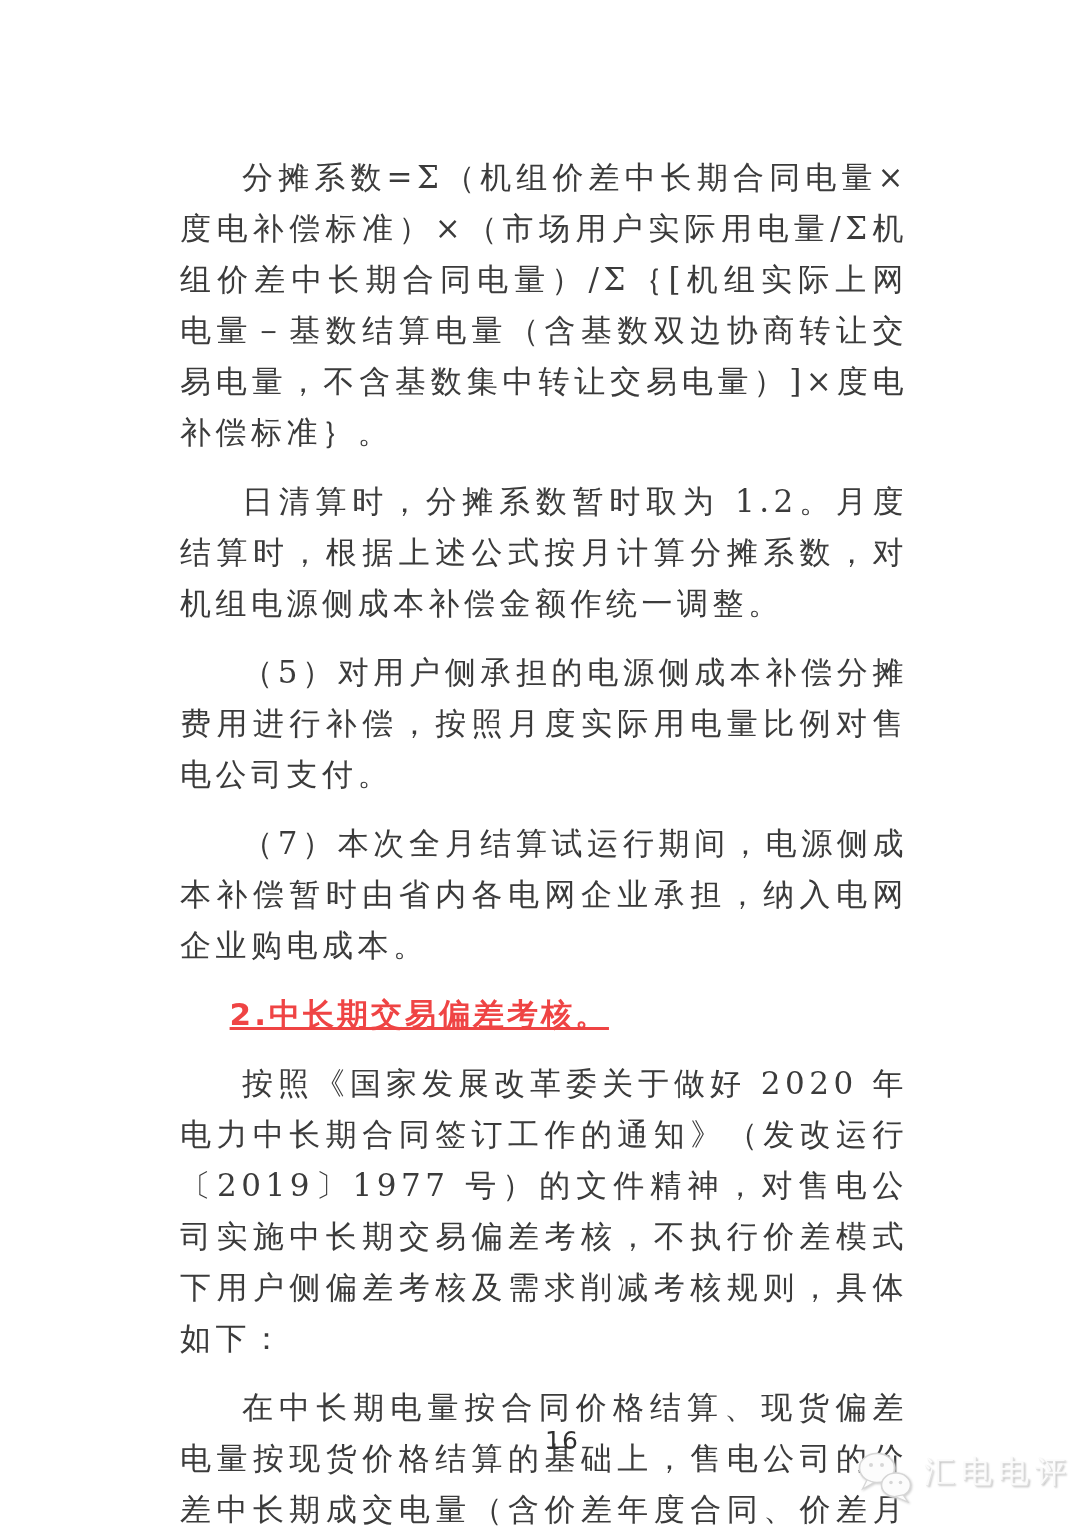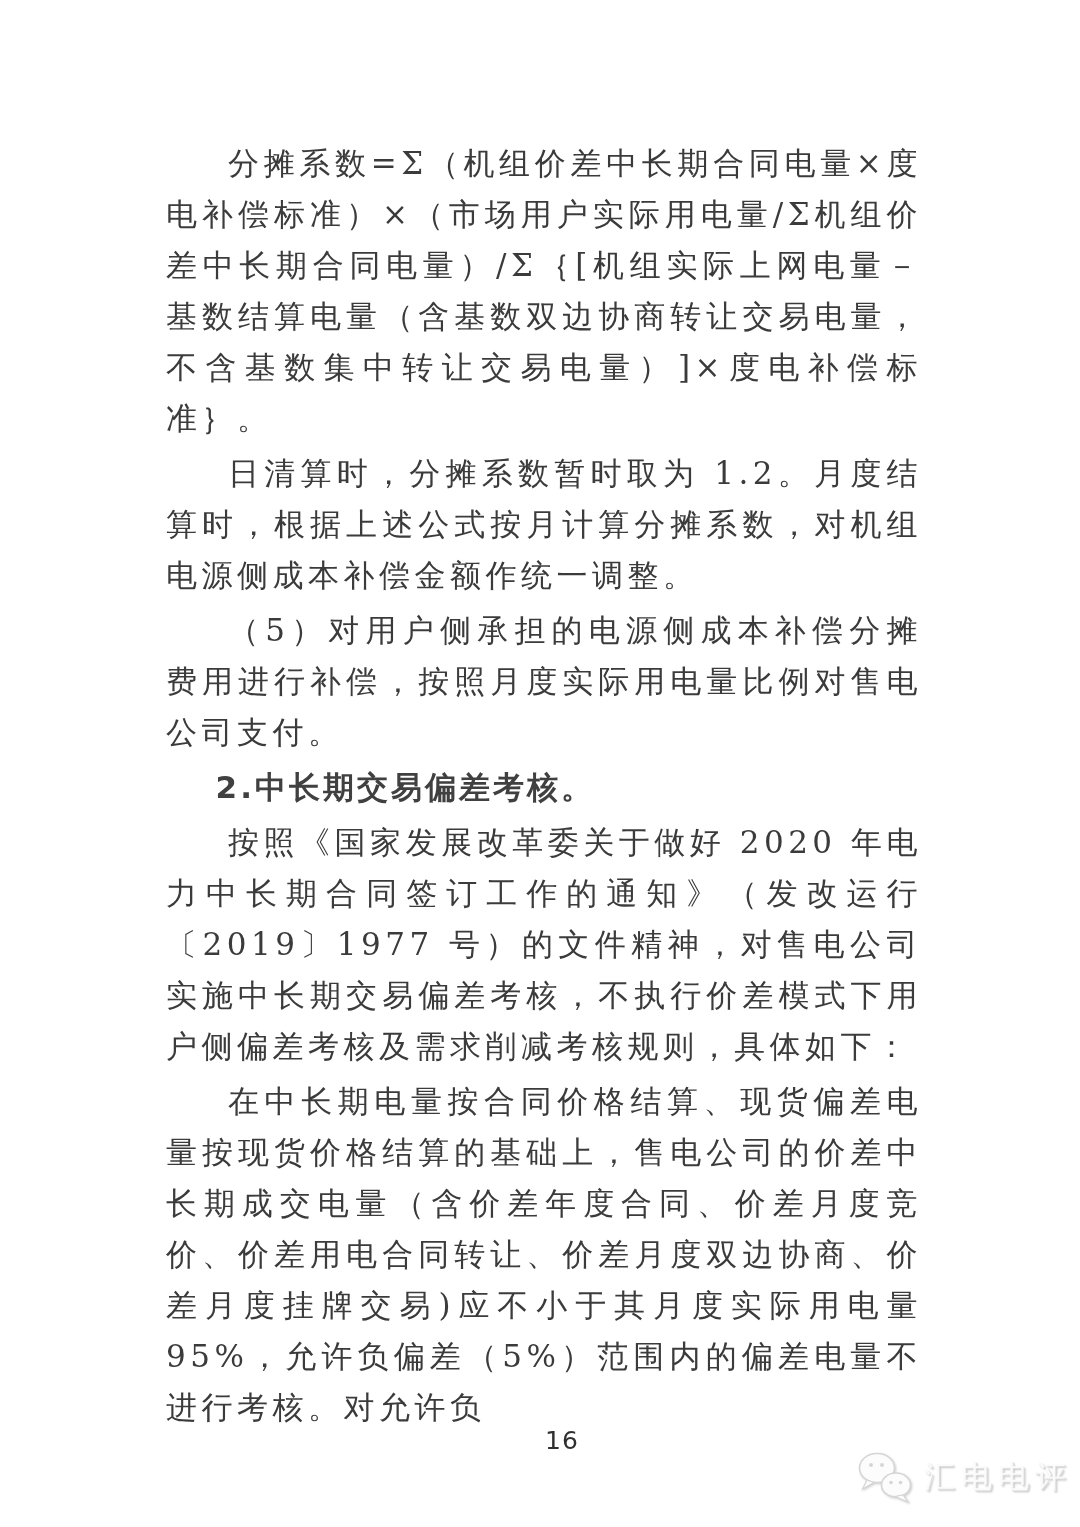--- a/index.html
+++ b/index.html
@@ -22,50 +22,50 @@
     top: 134px;
     width: 764px;
     font-size: 31px;
     line-height: 51px;
     letter-spacing: 4.5px;
     color: #3b3b3b;
     text-align: justify;
     text-justify: inter-character;
   }
   .content p {
-    margin: 4px;
+    margin: 18px;
     text-indent: 2em;
   }
   .content p.heading {
     font-family: "DejaVu Sans", "Liberation Sans", sans-serif;
     font-weight: 700;
-    color: #404040;
+    color: #ef4444;
     text-indent: 1.6em;
     letter-spacing: 3px;
+    text-decoration: underline;
   }
   .footer {
     position: absolute;
     left: 0;
     right: 0;
     bottom: 72px;
     text-align: center;
     padding-left: 44px;
   }
   .page-number {
     font-family: "DejaVu Sans", "Liberation Sans", sans-serif;
     font-size: 25px;
     color: #2f2f2f;
     letter-spacing: 1px;
   }
   .watermark {
     position: absolute;
     right: 8px;
     bottom: 24px;
     display: flex;
-    align-items: center;
     gap: 8px;
     user-select: none;
   }
   .wm-icon { display: inline-block; line-height: 0; filter: drop-shadow(1.5px 1.5px 1px #cfcfcf); }
   .wm-text {
     font-family: "DejaVu Sans", "Liberation Sans", sans-serif;
     font-size: 31px;
     letter-spacing: 6px;
     color: #fbfbfb;
     text-shadow: 1px 1px 0 #dedede, 2px 2px 2px #c4c4c4;
@@ -74,20 +74,21 @@
 </style>
 </head>
 <body>
 
 <div class="page">
 
   <main class="content">
     <p>分摊系数=Σ（机组价差中长期合同电量×度电补偿标准）×（市场用户实际用电量/Σ机组价差中长期合同电量）/Σ｛[机组实际上网电量－基数结算电量（含基数双边协商转让交易电量，不含基数集中转让交易电量）]×度电补偿标准｝。</p>
     <p>日清算时，分摊系数暂时取为 1.2。月度结算时，根据上述公式按月计算分摊系数，对机组电源侧成本补偿金额作统一调整。</p>
     <p>（5）对用户侧承担的电源侧成本补偿分摊费用进行补偿，按照月度实际用电量比例对售电公司支付。</p>
+    <p>（7）本次全月结算试运行期间，电源侧成本补偿暂时由省内各电网企业承担，纳入电网企业购电成本。</p>
     <p class="heading">2.中长期交易偏差考核。</p>
     <p>按照《国家发展改革委关于做好 2020 年电力中长期合同签订工作的通知》（发改运行〔2019〕1977 号）的文件精神，对售电公司实施中长期交易偏差考核，不执行价差模式下用户侧偏差考核及需求削减考核规则，具体如下：</p>
     <p>在中长期电量按合同价格结算、现货偏差电量按现货价格结算的基础上，售电公司的价差中长期成交电量（含价差年度合同、价差月度竞价、价差用电合同转让、价差月度双边协商、价差月度挂牌交易)应不小于其月度实际用电量 95%，允许负偏差（5%）范围内的偏差电量不进行考核。对允许负</p>
   </main>
 
   <div class="footer">
     <span class="page-number">16</span>
   </div>
 
   <div class="watermark">

